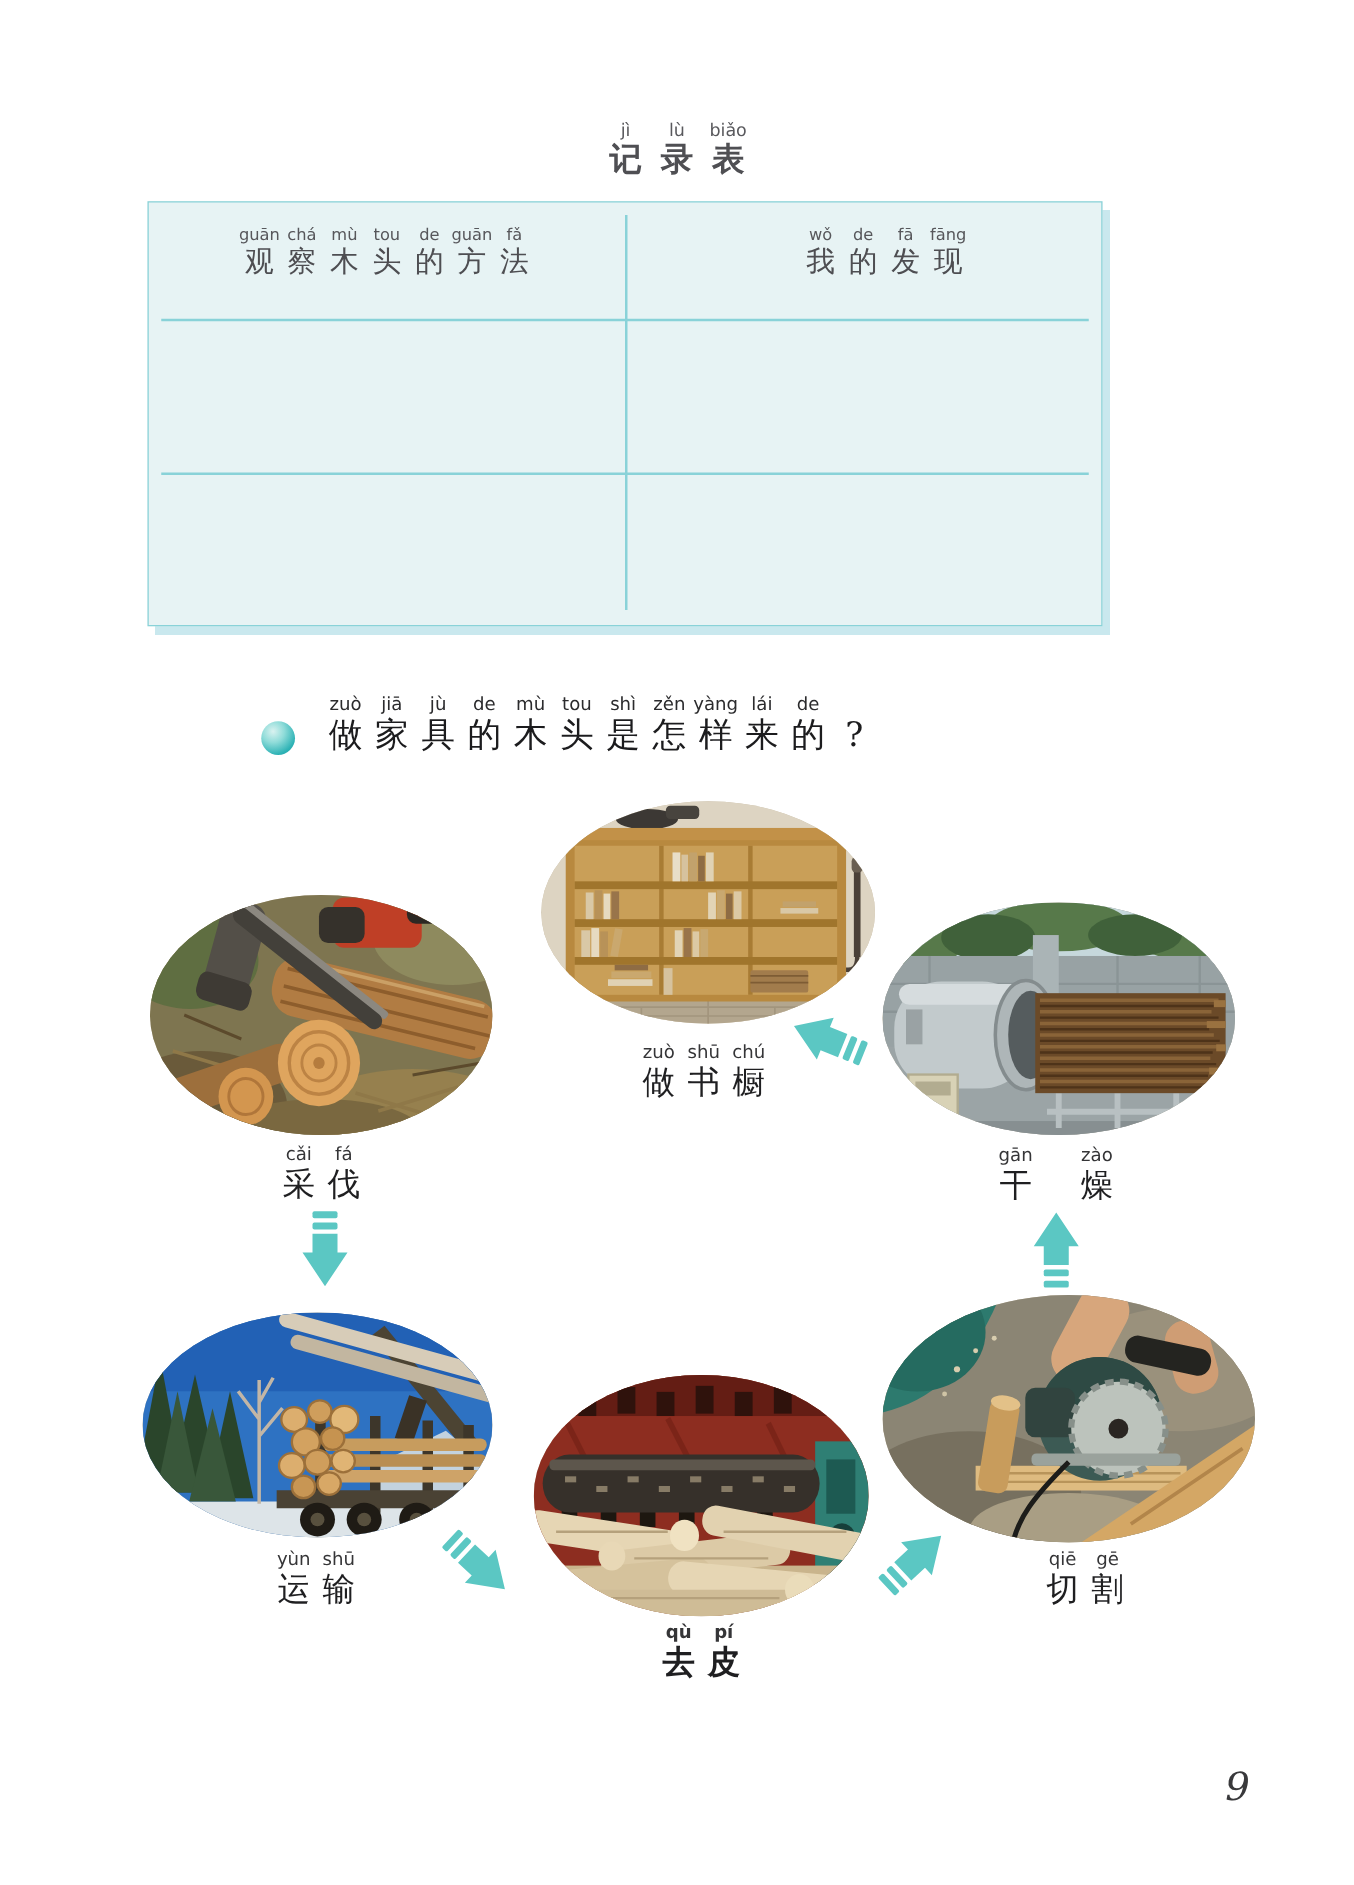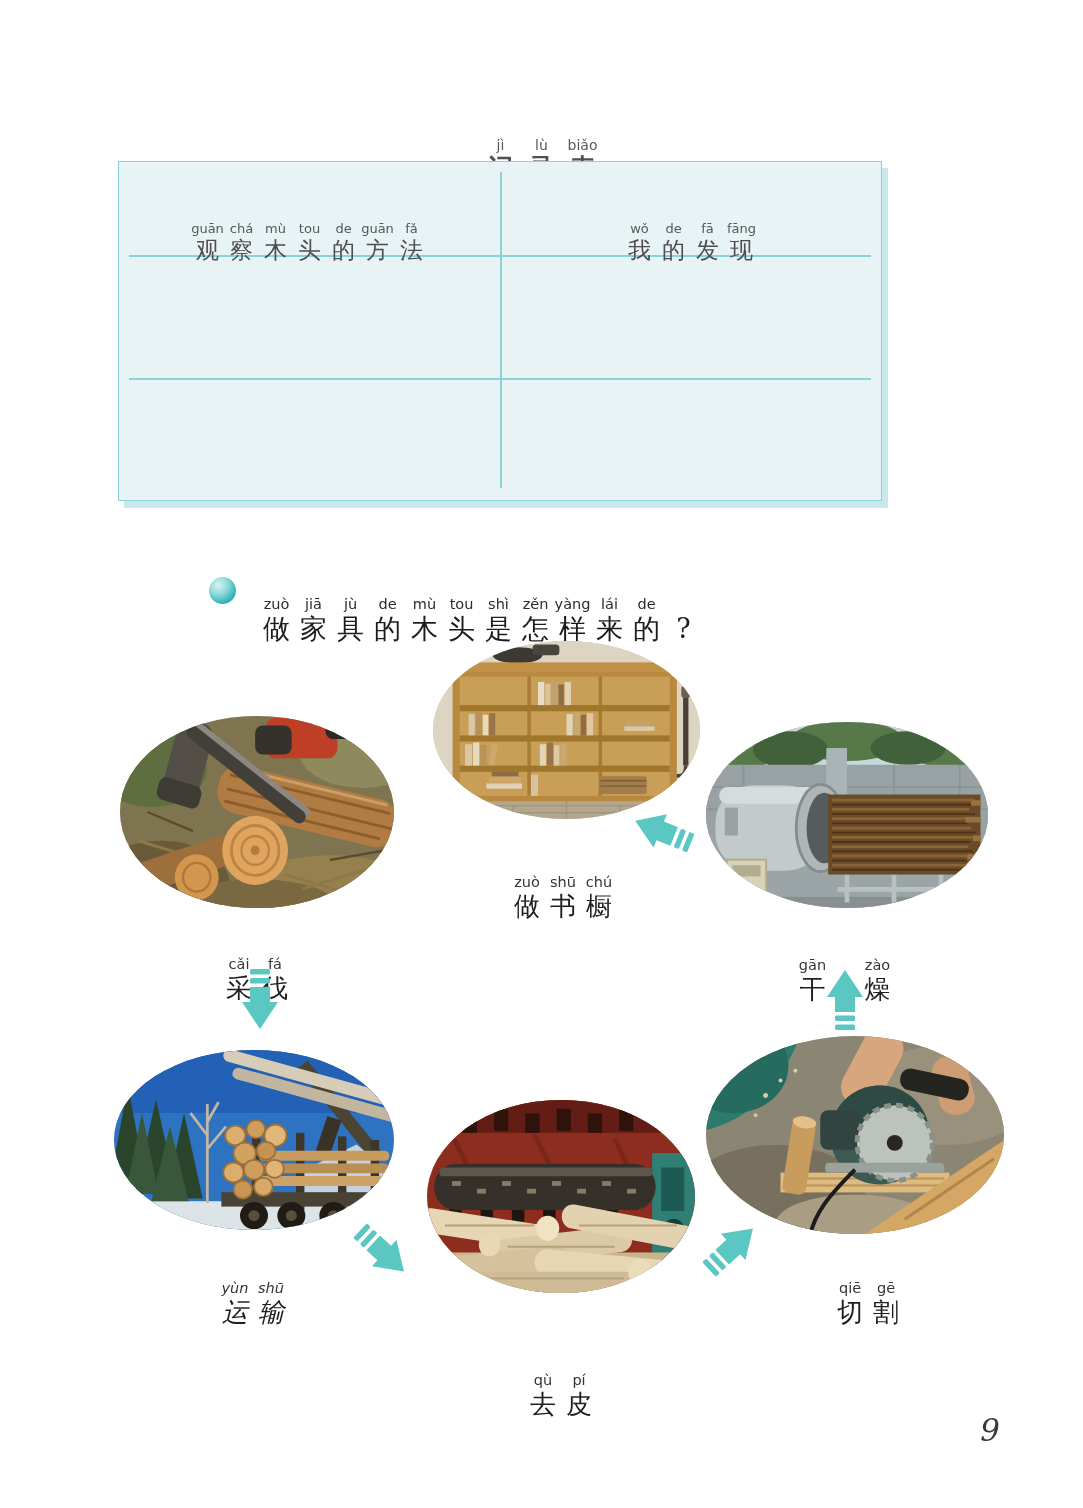--- a/index.html
+++ b/index.html
@@ -10,21 +10,20 @@
     font-family:"DejaVu Sans","Liberation Sans",sans-serif;
     overflow:hidden;
   }
   
   .ruby{display:flex;justify-content:center;align-items:flex-end;}
   .ruby-col{display:inline-flex;flex-direction:column;align-items:center;width:var(--cw,36px);}
   .ruby .py{
     font-family:"DejaVu Sans","Liberation Sans",sans-serif;
     font-size:var(--ps,14px);line-height:1.15;white-space:nowrap;
     color:var(--pc,#3a3a3c);
-    margin-top:40px;
   }
   .ruby .zi{
     font-family:"DejaVu Serif","Liberation Serif",serif;
     font-size:var(--zs,26px);line-height:1.2;
     color:var(--zc,#222224);
   }
   .abs{position:absolute;}
   .centered{transform:translateX(-50%);}
   
   #title-block{top:97px;left:0;right:0;--cw:41px;--ps:14px;--zs:26px;--pc:#59595d;--zc:#4f4f53;}
@@ -107,21 +106,21 @@
         </span>
         <span class="ruby-col">
           <span class="py">guān</span>
           <span class="zi">方</span>
         </span>
         <span class="ruby-col">
           <span class="py">fǎ</span>
           <span class="zi">法</span>
         </span>
       </div>
-    <div class="tbl-header ruby" style="left:50%;">
+    <div class="tbl-header ruby" style="left:50%;padding-left:17px;">
         <span class="ruby-col">
           <span class="py">wǒ</span>
           <span class="zi">我</span>
         </span>
         <span class="ruby-col">
           <span class="py">de</span>
           <span class="zi">的</span>
         </span>
         <span class="ruby-col">
           <span class="py">fā</span>
@@ -515,31 +514,31 @@
   <div class="abs ruby centered step-label" style="left:845px;top:917px;gap:29px;">
       <span class="ruby-col">
         <span class="py">gān</span>
         <span class="zi">干</span>
       </span>
       <span class="ruby-col">
         <span class="py">zào</span>
         <span class="zi">燥</span>
       </span>
     </div>
-  <div class="abs ruby centered step-label" style="left:253px;top:1240px;font-style:italic;">
+  <div class="abs ruby centered step-label" style="left:253px;top:1240px;">
       <span class="ruby-col">
         <span class="py">yùn</span>
         <span class="zi">运</span>
       </span>
       <span class="ruby-col">
         <span class="py">shū</span>
         <span class="zi">输</span>
       </span>
     </div>
-  <div class="abs ruby centered step-label" style="left:561px;top:1332px;">
+  <div class="abs ruby centered step-label" style="left:561px;top:1298px;font-weight:bold;">
       <span class="ruby-col">
         <span class="py">qù</span>
         <span class="zi">去</span>
       </span>
       <span class="ruby-col">
         <span class="py">pí</span>
         <span class="zi">皮</span>
       </span>
     </div>
   <div class="abs ruby centered step-label" style="left:868px;top:1240px;">

